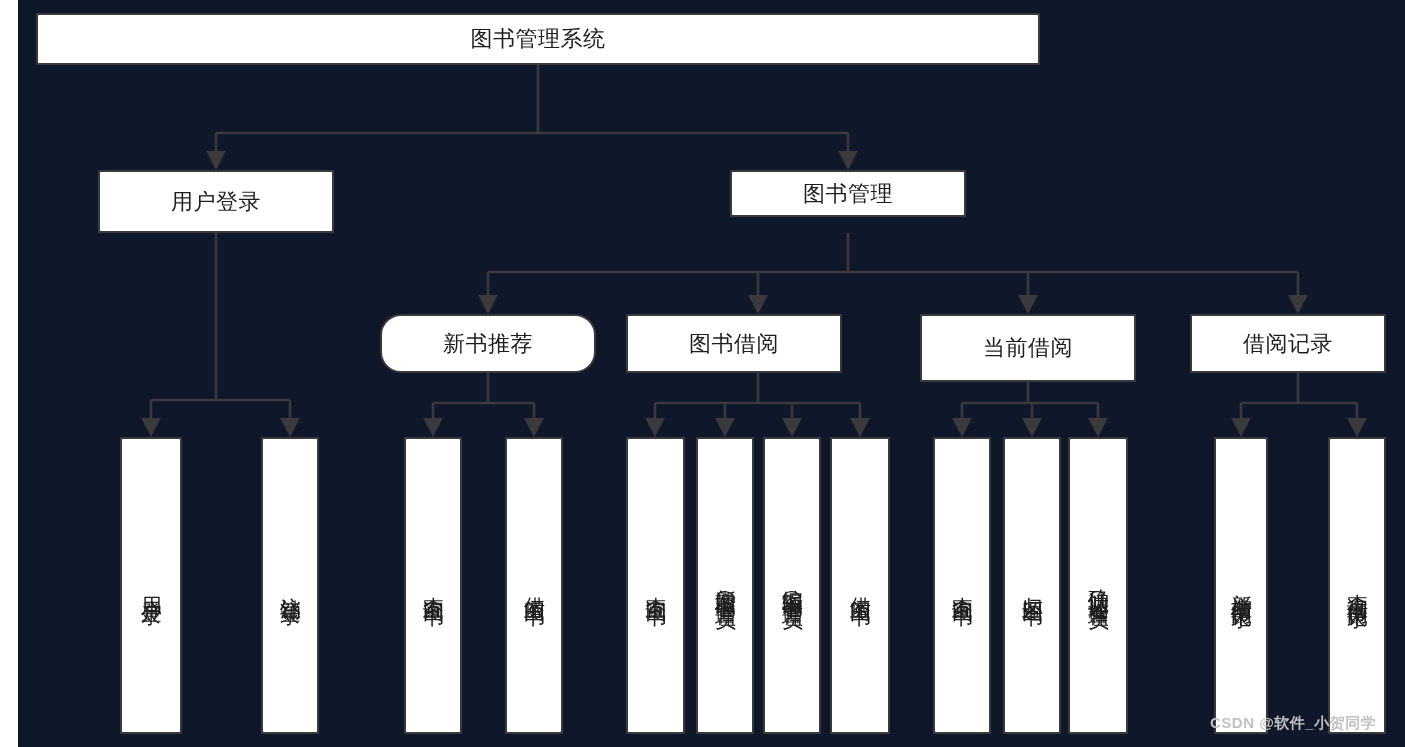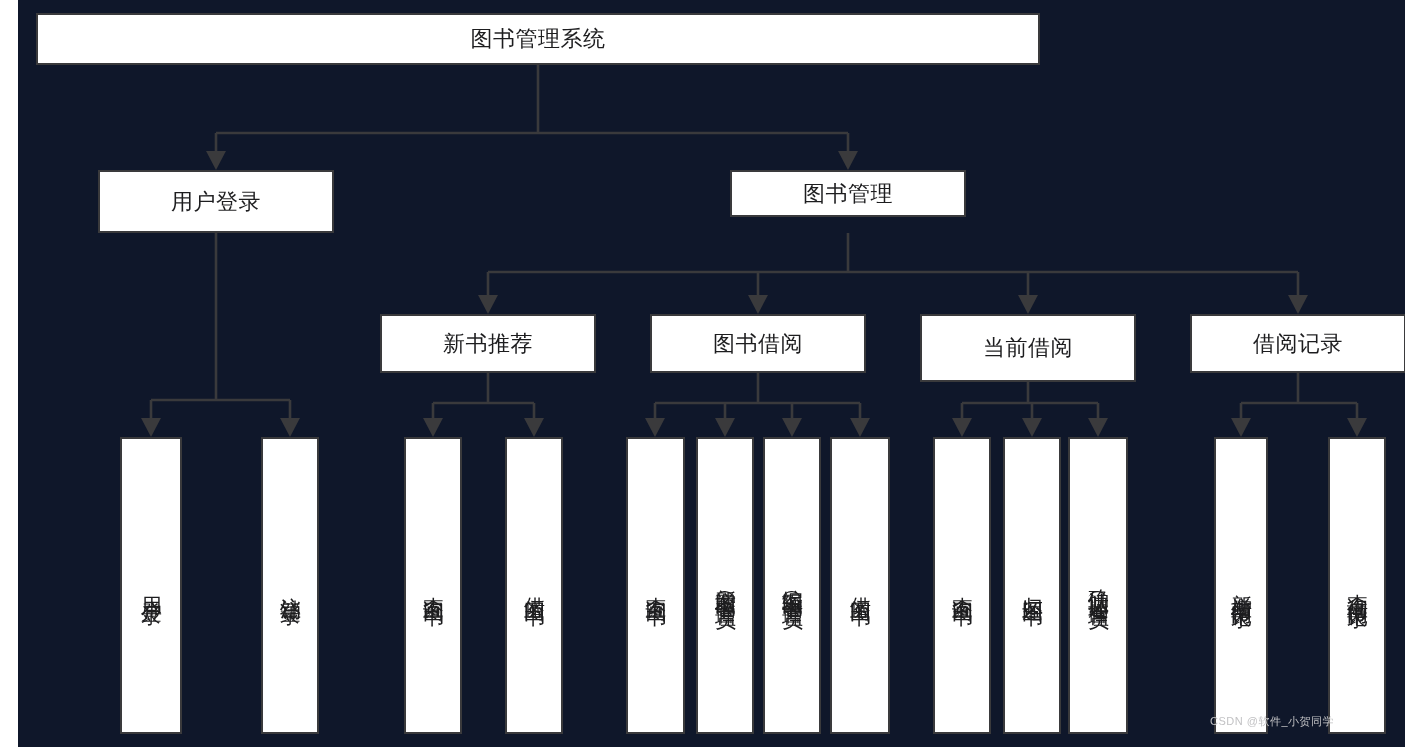--- a/index.html
+++ b/index.html
@@ -49,25 +49,26 @@
     padding: 4px 0;
     white-space: nowrap;
   }
   .node.vert .vtext {
     writing-mode: vertical-rl;
     text-orientation: upright;
     display: block;
   }
   .watermark {
     position: absolute;
-    font-size: 11px;
+    font-size: 15px;
     color: #c2c2c4;
     letter-spacing: 0.5px;
     white-space: nowrap;
     user-select: none;
+    font-weight: bold;
   }
 </style>
 </head>
 <body>
 
 <div id="canvas">
 
   <svg class="links" viewBox="0 0 1405 747" xmlns="http://www.w3.org/2000/svg">
     <defs>
       <marker id="arrow" markerWidth="9" markerHeight="9" refX="3.6" refY="4.2" orient="auto" markerUnits="strokeWidth">
@@ -123,30 +124,30 @@
     <span>图书管理系统</span>
   </div>
 
   <div class="node horiz" style="left: 80px; top: 170px; width: 236px; height: 63px;">
     <span>用户登录</span>
   </div>
   <div class="node horiz" style="left: 712px; top: 170px; width: 236px; height: 47px;">
     <span>图书管理</span>
   </div>
 
-  <div class="node horiz" style="left: 362px; top: 314px; width: 216px; height: 59px;">
+  <div class="node horiz" style="left: 362px; top: 314px; width: 216px; height: 59px; border-radius: 21px;">
     <span>新书推荐</span>
   </div>
-  <div class="node horiz" style="left: 632px; top: 314px; width: 216px; height: 59px;">
+  <div class="node horiz" style="left: 608px; top: 314px; width: 216px; height: 59px;">
     <span>图书借阅</span>
   </div>
   <div class="node horiz" style="left: 902px; top: 314px; width: 216px; height: 68px;">
     <span>当前借阅</span>
   </div>
-  <div class="node horiz" style="left: 1172px; top: 314px; width: 216px; height: 59px;">
+  <div class="node horiz" style="left: 1172px; top: 314px; width: 196px; height: 59px;">
     <span>借阅记录</span>
   </div>
 
   <div class="node vert" style="left: 102px; top: 437px; width: 62px; height: 297px;">
     <span class="vtext">用户登录</span>
   </div>
   <div class="node vert" style="left: 243px; top: 437px; width: 58px; height: 297px;">
     <span class="vtext">注销登录</span>
   </div>
   <div class="node vert" style="left: 386px; top: 437px; width: 58px; height: 297px;">

